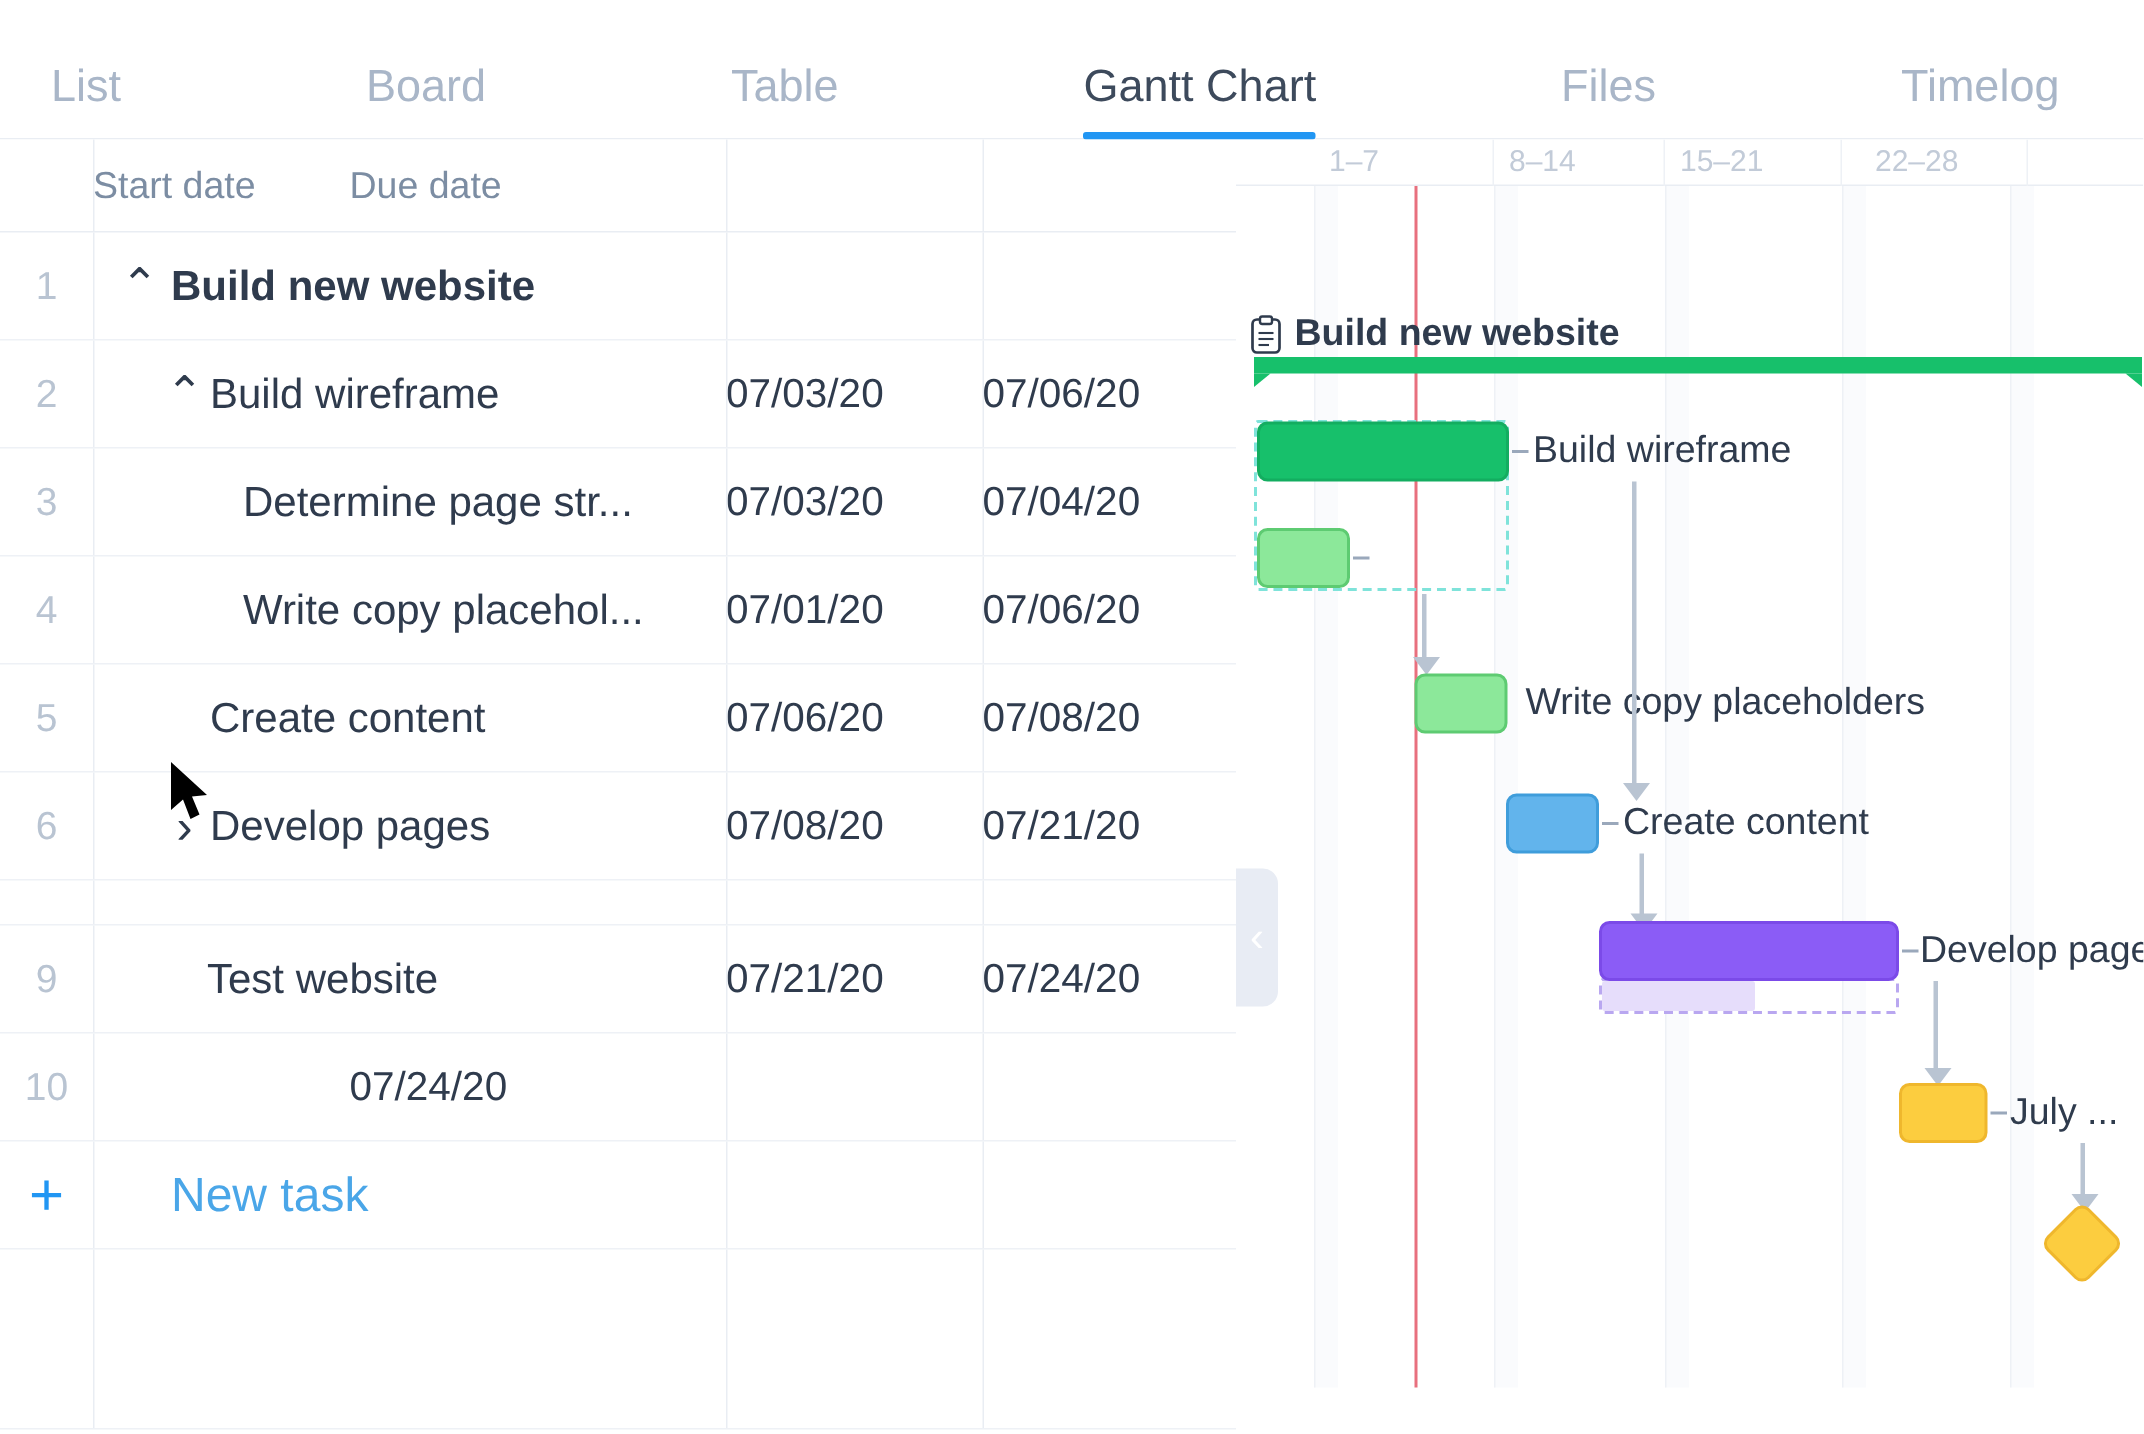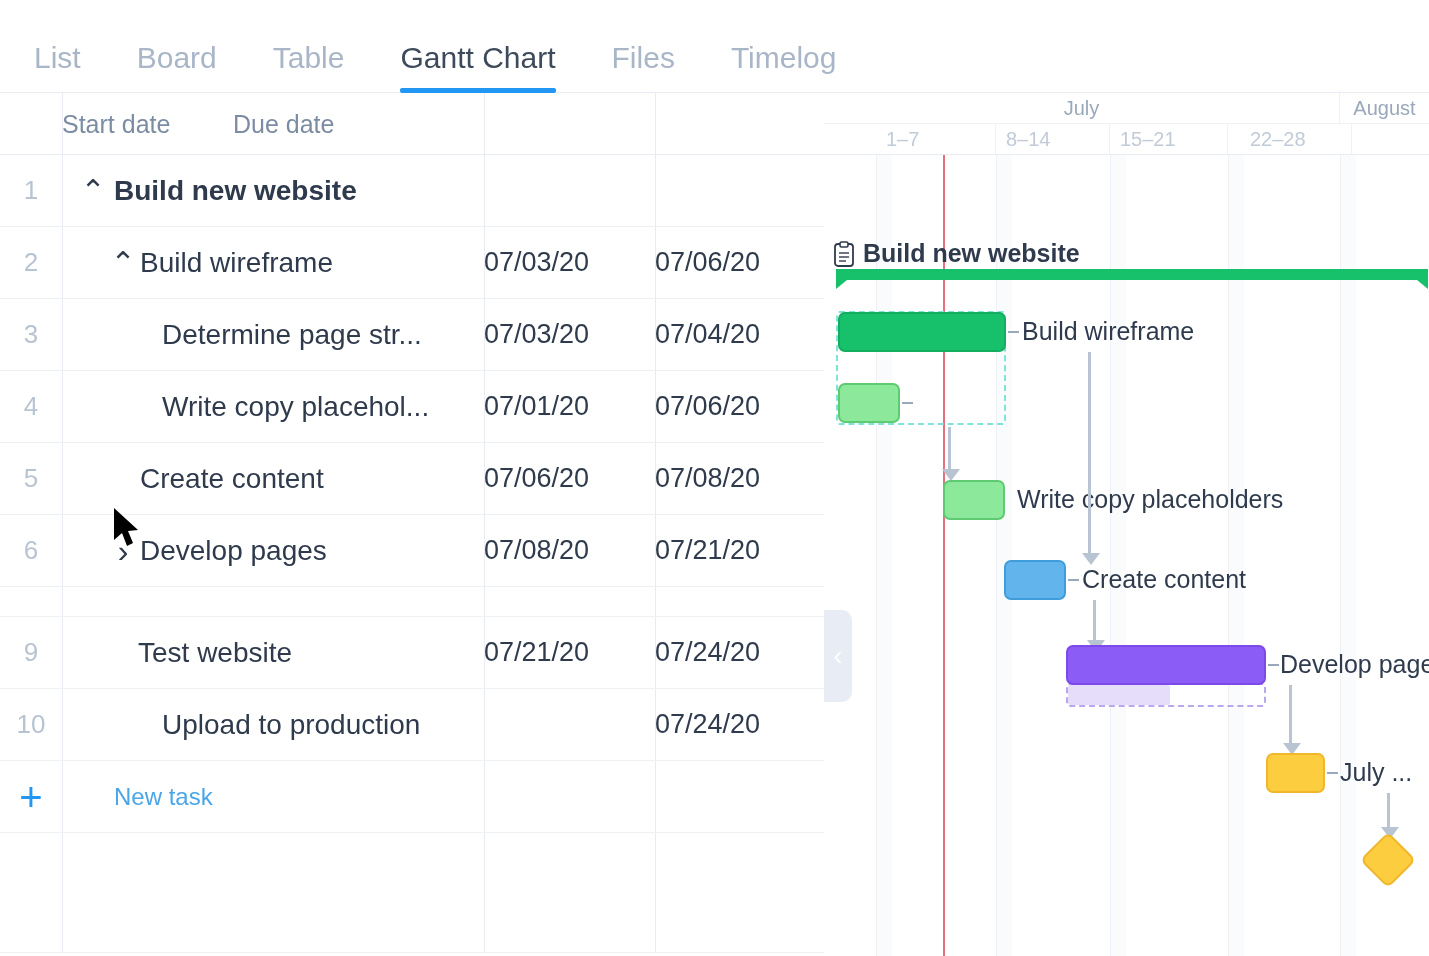--- a/index.html
+++ b/index.html
@@ -10,21 +10,21 @@
     overflow: hidden;
   }
   #app { position: relative; width: 1429px; height: 956px; }
 
   
   .tabbar {
     position: absolute; left: 0; top: 0; width: 1429px; height: 93px;
     border-bottom: 1px solid #e9edf3;
     background: #fff;
   }
-  .tabs { display: flex; align-items: flex-end; height: 93px; padding-left: 34px; }
+  .tabs { display: flex; align-items: flex-end; height: 93px; padding-left: 34px; justify-content: space-between; }
   .tab {
     position: relative;
     font-size: 30px;
     color: #a9b6c8;
     padding: 0 0 20px 0;
     margin-right: 56px;
     white-space: nowrap;
     cursor: pointer;
     line-height: 1;
   }
@@ -72,21 +72,21 @@
     cursor: pointer; user-select: none;
   }
   .chev.up::before { content: "\2303"; display: inline-block; font-size: 30px; }
   .chev.right::before { content: "\203A"; display: inline-block; font-size: 32px; }
   .indent0 { padding-left: 14px; }
   .indent1 { padding-left: 44px; }
   .indent2 { padding-left: 100px; }
 
   .newtask-row { display: flex; align-items: center; height: 72px; border-bottom: 1px solid #eef1f6; }
   .plus-icon { width: 62px; flex: 0 0 62px; text-align: center; color: #2196f3; font-size: 40px; line-height: 1; cursor: pointer; }
-  .newtask-label { padding-left: 52px; color: #4aa6e8; font-size: 24px; cursor: pointer; }
+  .newtask-label { padding-left: 52px; color: #4aa6e8; font-size: 32px; cursor: pointer; }
 
   .empty-row { height: 120px; border-bottom: 1px solid #eef1f6; }
 
   
   .gantt {
     position: absolute; left: 824px; top: 93px;
     width: 605px; height: 863px; overflow: hidden; background: #fff;
   }
   .g-months { position: relative; height: 31px; border-bottom: 1px solid #eef1f6; }
   .g-month {
@@ -275,23 +275,20 @@
       </div>
       <div class="cell-start dates">07/21/20</div>
       <div class="cell-due dates">07/24/20</div>
       <div class="vline" style="left:62px"></div>
         <div class="vline" style="left:484px"></div>
         <div class="vline" style="left:655px"></div>
     </div>
 
     <div class="row h72">
       <div class="cell-num">10</div>
-      <div class="cell-title indent2">
-        <span class="rtitle">Upload to production</span>
-      </div>
       <div class="cell-start dates"></div>
       <div class="cell-due dates">07/24/20</div>
       <div class="vline" style="left:62px"></div>
         <div class="vline" style="left:484px"></div>
         <div class="vline" style="left:655px"></div>
     </div>
 
     <div class="newtask-row" style="position:relative">
       <div class="plus-icon">+</div>
       <div class="newtask-label">New task</div>
@@ -302,24 +299,20 @@
 
     <div class="empty-row" style="position:relative">
       <div class="vline" style="left:62px"></div>
         <div class="vline" style="left:484px"></div>
         <div class="vline" style="left:655px"></div>
     </div>
   </div>
 
   <div class="gantt">
 
-    <div class="g-months">
-      <div class="g-month" style="left:0;width:516px">July</div>
-      <div class="g-month" style="left:516px;width:89px;border-right:none">August</div>
-    </div>
 
     <div class="g-weeks">
       <div class="g-week" style="left:0;width:52px;border-right:none"></div>
       <div class="g-week" style="left:52px;width:120px">1–7</div>
       <div class="g-week" style="left:172px;width:114px">8–14</div>
       <div class="g-week" style="left:286px;width:118px">15–21</div>
       <div class="g-week" style="left:416px;width:112px">22–28</div>
       <div class="g-week" style="left:516px;width:89px;border-right:none"></div>
     </div>
 

